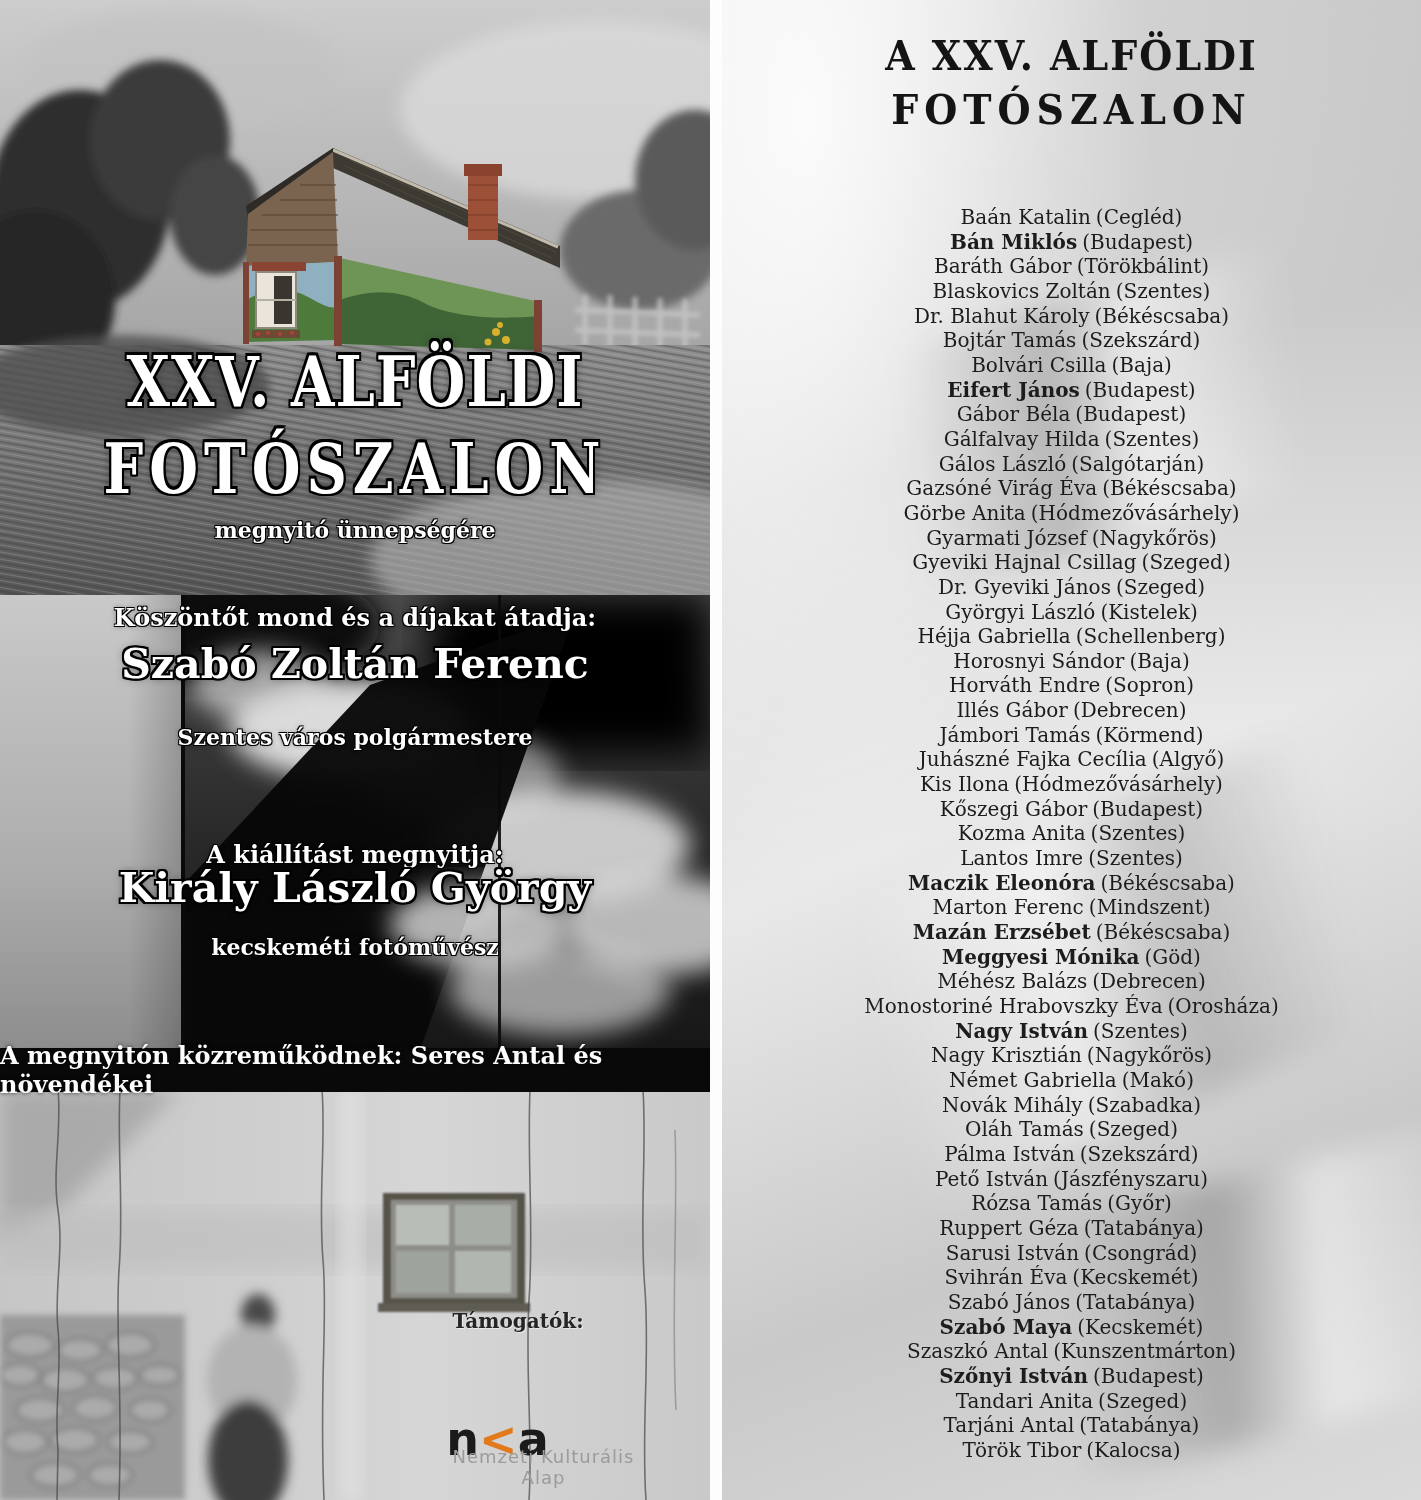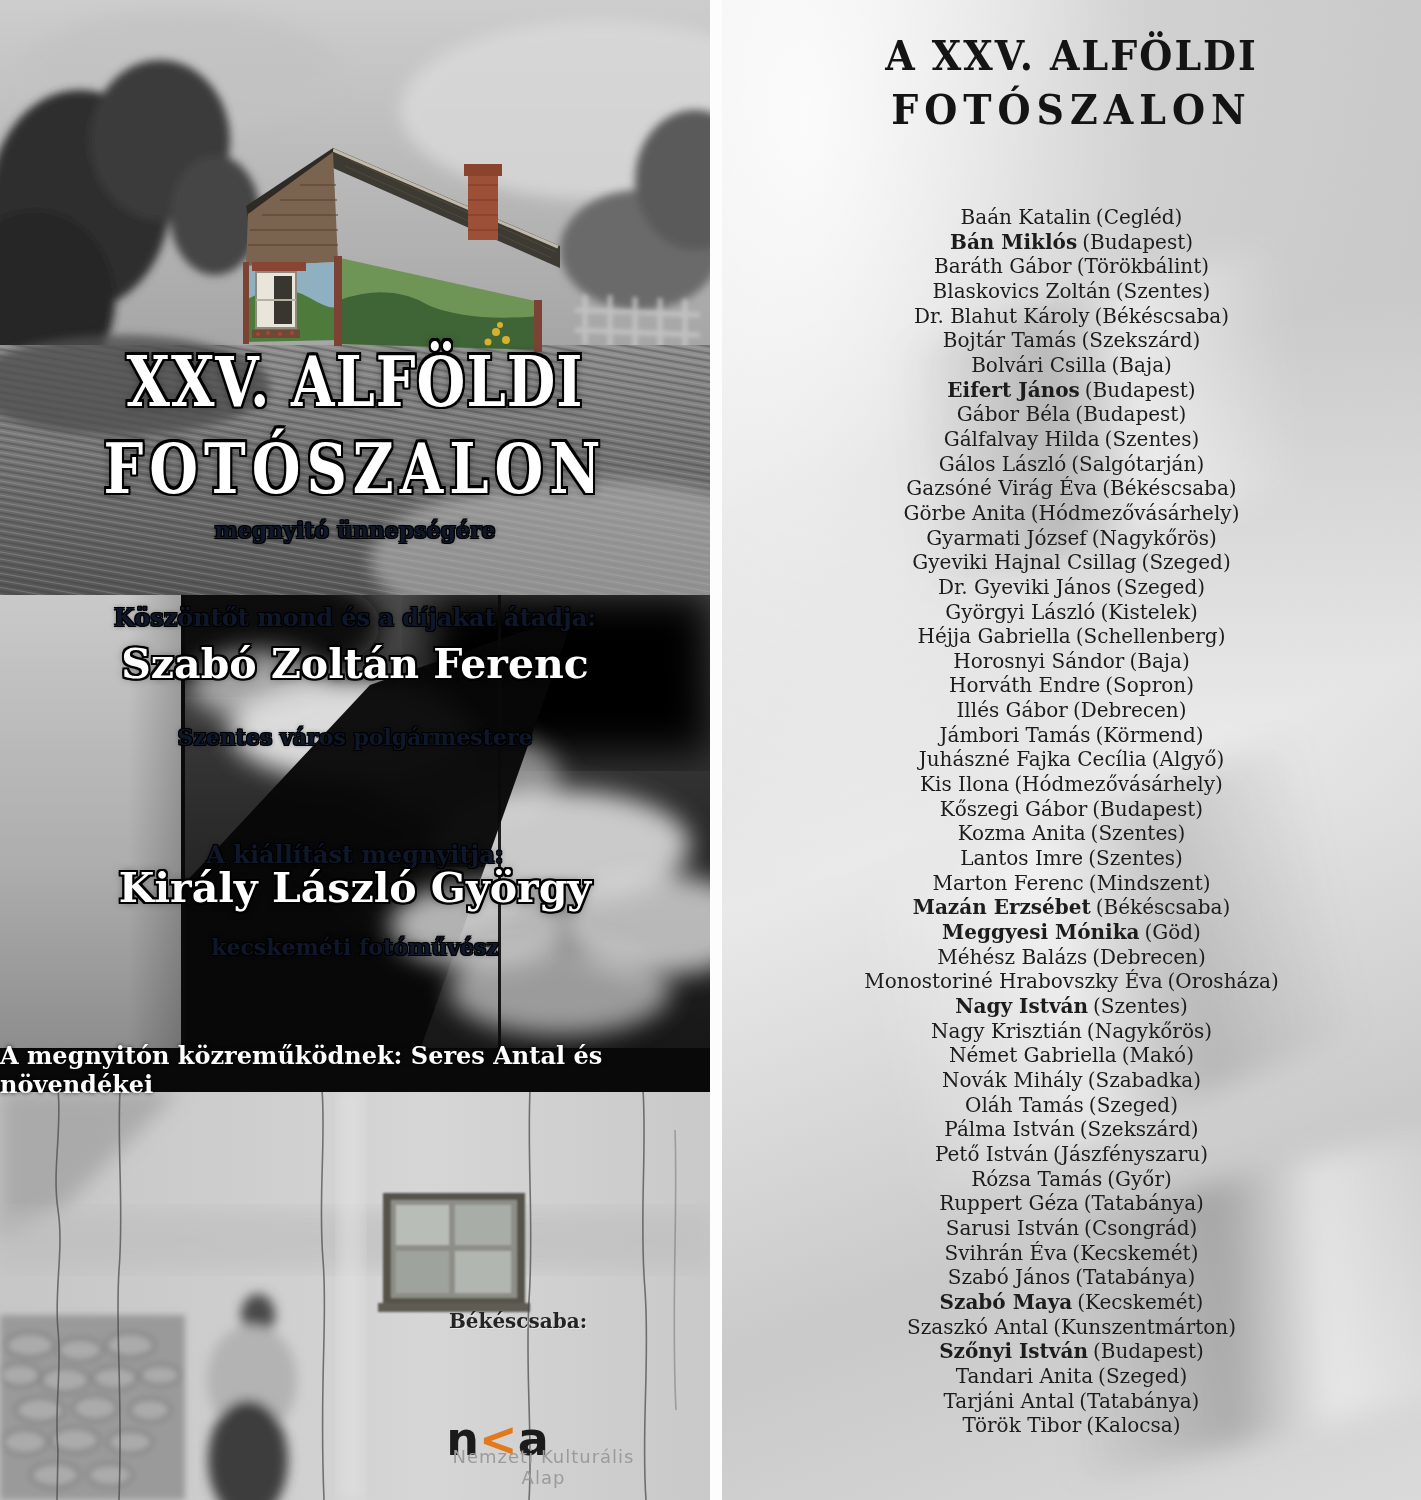--- a/index.html
+++ b/index.html
@@ -13,21 +13,21 @@
 
   .ltext{position:absolute;left:0;width:710px;text-align:center;}
 
   .emboss-dark{color:#1d1d1d;
     text-shadow:1px 1px 0 rgba(245,245,245,.95),-1px -1px 0 rgba(245,245,245,.95),
                 1px -1px 0 rgba(245,245,245,.95),-1px 1px 0 rgba(245,245,245,.95),
                 0 0 5px rgba(255,255,255,.55);}
   .outline-white{color:#ffffff;
     text-shadow:2px 2px 0 #000,-2px -2px 0 #000,2px -2px 0 #000,-2px 2px 0 #000,
                 2px 0 0 #000,-2px 0 0 #000,0 2px 0 #000,0 -2px 0 #000,0 0 9px rgba(0,0,0,.55);}
-  .outline-white-thin{color:#0f172a;
+  .outline-white-thin{color:#ffffff;
     text-shadow:1px 1px 0 #000,-1px -1px 0 #000,1px -1px 0 #000,-1px 1px 0 #000,0 0 5px rgba(0,0,0,.6);}
 
   .intro-block{top:38px;font-size:20px;font-weight:bold;line-height:27px;letter-spacing:.5px;}
   .title-line1{top:341px;font-size:56px;font-weight:bold;letter-spacing:1px;transform:scaleY(1.22);transform-origin:top center;}
   .title-line2{top:428px;font-size:56px;font-weight:bold;letter-spacing:6px;transform:scaleY(1.22);transform-origin:top center;}
   .title-sub{top:517px;font-size:22px;font-weight:bold;}
 
   .greet-label{top:603px;font-size:24px;font-weight:bold;}
   .greet-name{top:640px;font-size:41px;font-weight:bold;}
   .greet-role{top:699px;font-size:22px;font-weight:bold;margin-top:25px;}
@@ -338,21 +338,21 @@
 
     <div class="line-row"></div>
         <div class="line-row"></div>
         <div class="line-row"></div>
         <div class="line-row"></div>
         <div class="line-row"></div>
         <div class="line-row"></div>
       </div>
 
     <div class="sponsors-block">
-      <div class="line-row">Békéscsaba:</div>
+      <div class="line-row">Támogatók:</div>
       <div>
 
       <div class="line-row"></div>
           <div class="line-row"></div>
           <div class="line-row"></div>
           <div class="line-row"></div>
         </div>
     </div>
 
     <div class="nka-word"><span>n</span><span class="nka-k">&lt;</span><span>a</span></div>
@@ -397,20 +397,21 @@
         <div class="artist-row"><span class="an">Héjja Gabriella</span><span class="ac">(Schellenberg)</span></div>
         <div class="artist-row"><span class="an">Horosnyi Sándor</span><span class="ac">(Baja)</span></div>
         <div class="artist-row"><span class="an">Horváth Endre</span><span class="ac">(Sopron)</span></div>
         <div class="artist-row"><span class="an">Illés Gábor</span><span class="ac">(Debrecen)</span></div>
         <div class="artist-row"><span class="an">Jámbori Tamás</span><span class="ac">(Körmend)</span></div>
         <div class="artist-row"><span class="an">Juhászné Fajka Cecília</span><span class="ac">(Algyő)</span></div>
         <div class="artist-row"><span class="an">Kis Ilona</span><span class="ac">(Hódmezővásárhely)</span></div>
         <div class="artist-row"><span class="an">Kőszegi Gábor</span><span class="ac">(Budapest)</span></div>
         <div class="artist-row"><span class="an">Kozma Anita</span><span class="ac">(Szentes)</span></div>
         <div class="artist-row"><span class="an">Lantos Imre</span><span class="ac">(Szentes)</span></div>
+        <div class="artist-row bold"><span class="an">Maczik Eleonóra</span><span class="ac">(Békéscsaba)</span></div>
         <div class="artist-row"><span class="an">Marton Ferenc</span><span class="ac">(Mindszent)</span></div>
         <div class="artist-row bold"><span class="an">Mazán Erzsébet</span><span class="ac">(Békéscsaba)</span></div>
         <div class="artist-row bold"><span class="an">Meggyesi Mónika</span><span class="ac">(Göd)</span></div>
         <div class="artist-row"><span class="an">Méhész Balázs</span><span class="ac">(Debrecen)</span></div>
         <div class="artist-row"><span class="an">Monostoriné Hrabovszky Éva</span><span class="ac">(Orosháza)</span></div>
         <div class="artist-row bold"><span class="an">Nagy István</span><span class="ac">(Szentes)</span></div>
         <div class="artist-row"><span class="an">Nagy Krisztián</span><span class="ac">(Nagykőrös)</span></div>
         <div class="artist-row"><span class="an">Német Gabriella</span><span class="ac">(Makó)</span></div>
         <div class="artist-row"><span class="an">Novák Mihály</span><span class="ac">(Szabadka)</span></div>
         <div class="artist-row"><span class="an">Oláh Tamás</span><span class="ac">(Szeged)</span></div>

